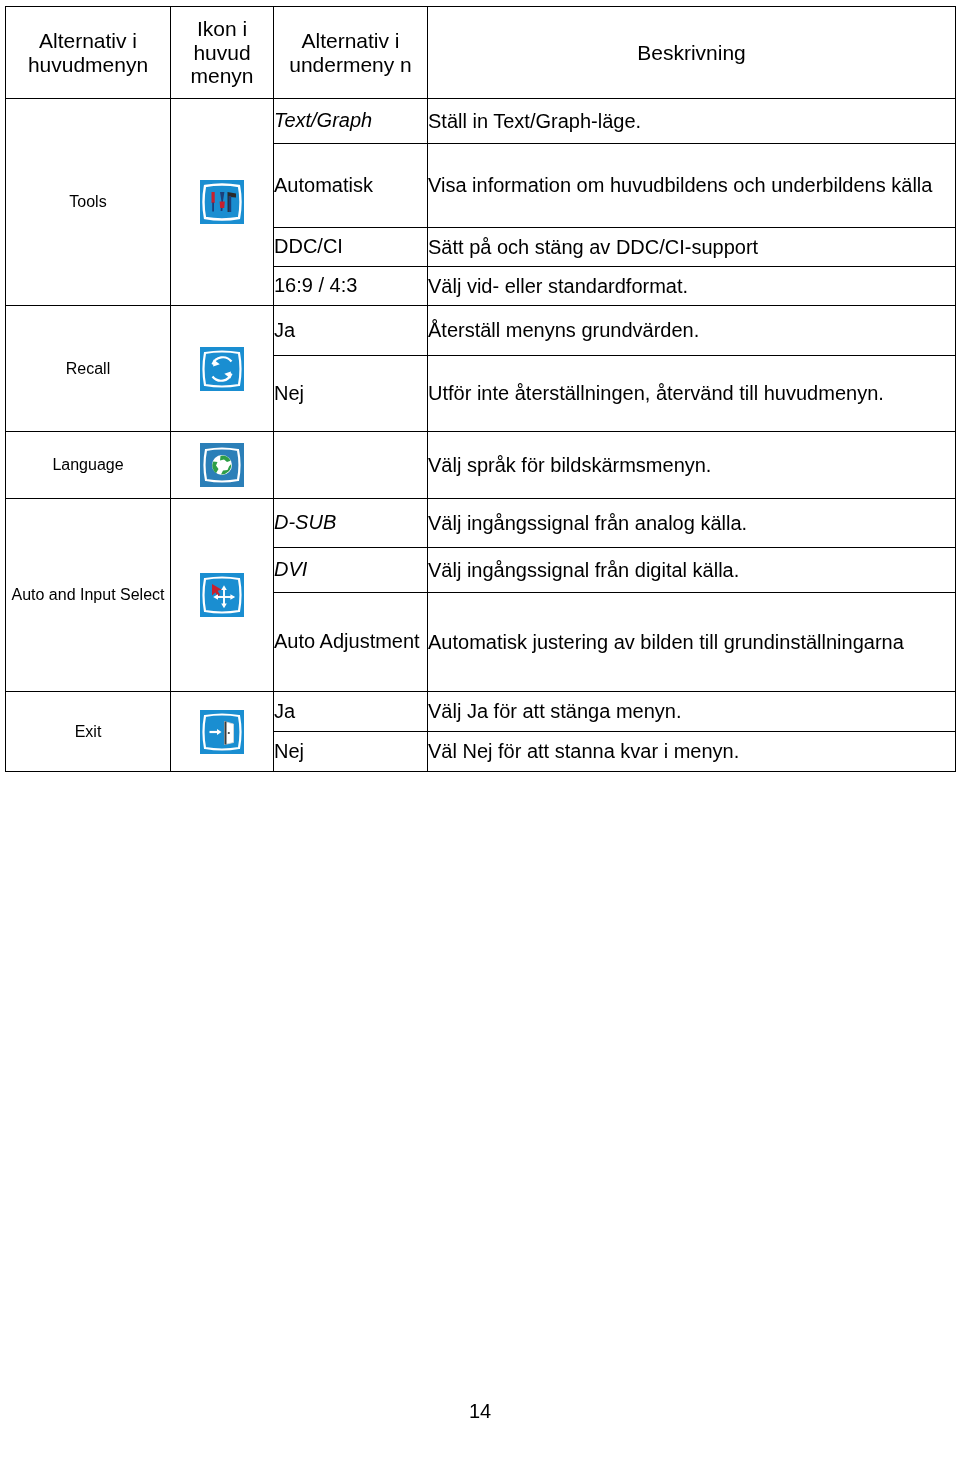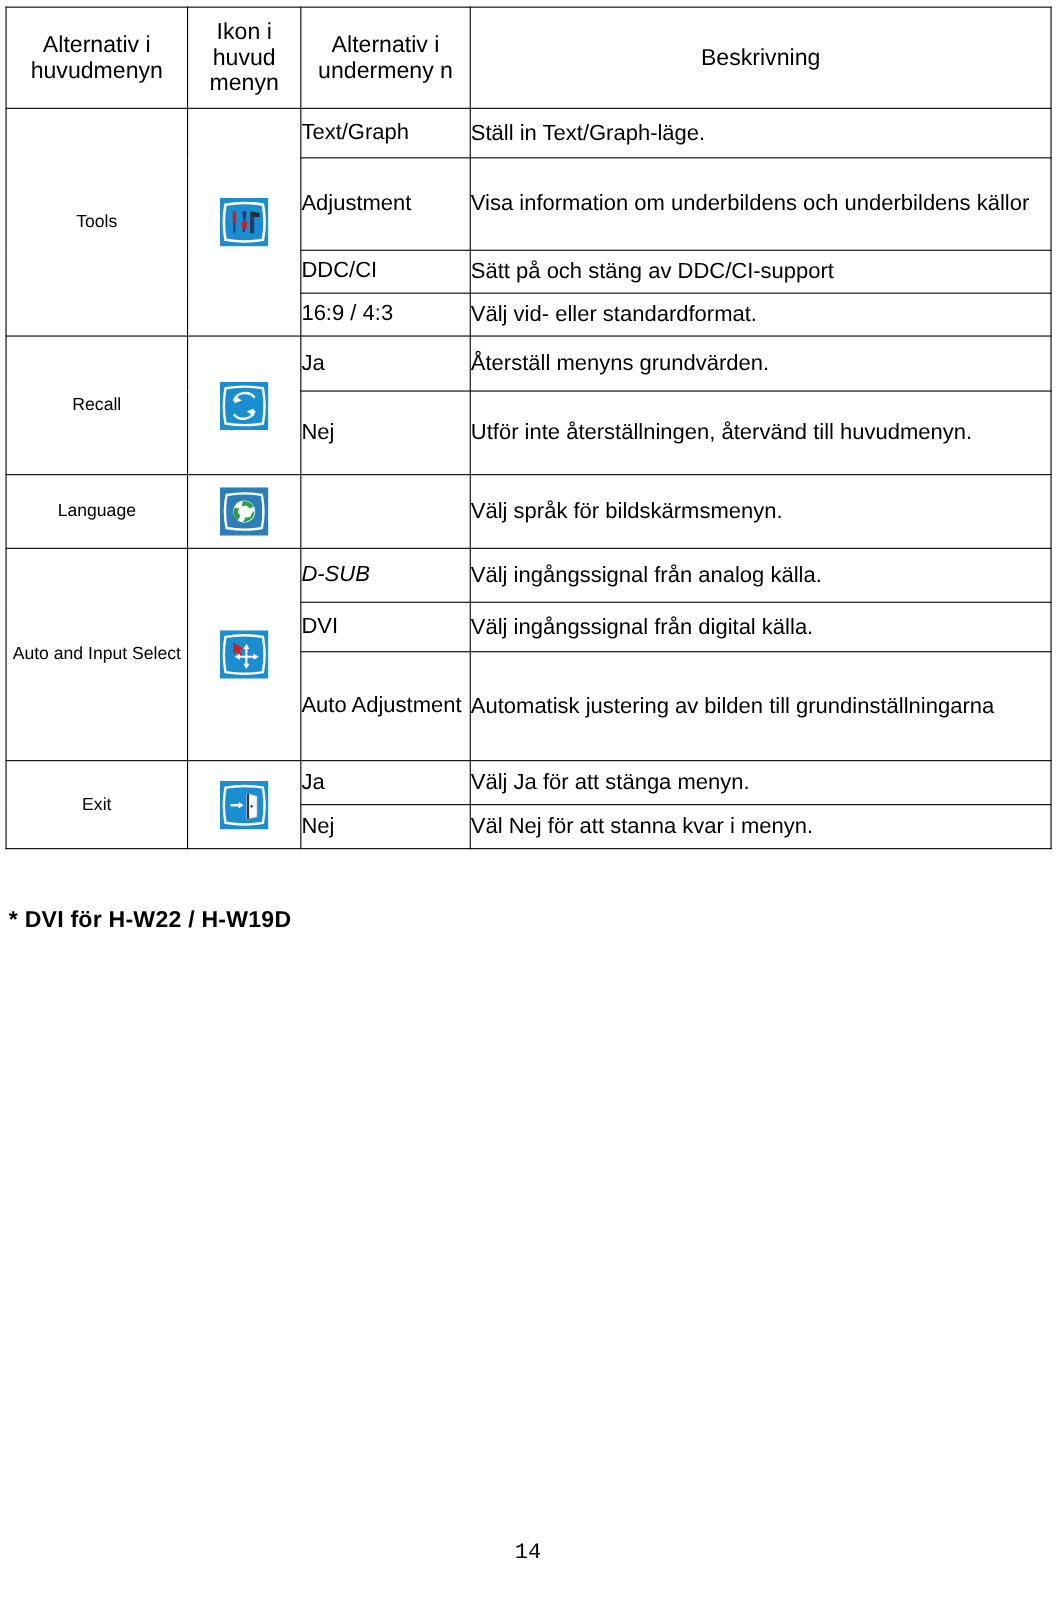--- a/index.html
+++ b/index.html
@@ -74,21 +74,21 @@
   }
   .desc-cell {
     text-align: justify;
     text-align-last: left;
     font-size: 20px;
     line-height: 1.22;
     padding: 4px 8px 4px 8px;
   }
   .desc-cell.nojust { text-align: left; margin-left: 16px; }
 
-  .row-h-48  { height: 44px; }
+  .row-h-48  { height: 44px; font-style: italic; }
   .row-h-86  { height: 83px; }
   .row-h-40  { height: 38px; }
   .row-h-51  { height: 49px; }
   .row-h-77  { height: 75px; }
   .row-h-68  { height: 66px; }
   .row-h-50  { height: 48px; font-style: italic; }
   .row-h-100 { height: 98px; }
   .row-h-41  { height: 39px; }
 
   
@@ -113,21 +113,20 @@
   }
 
   
   .page-number {
     position: absolute;
     left: 0;
     top: 1400px;
     width: 960px;
     text-align: center;
     font-size: 20px;
-    font-family: Liberation Mono, monospace;
   }
 </style>
 </head>
 <body>
 
 <div class="page">
 
   <table class="osd">
     <colgroup>
       <col class="c-main">
@@ -160,22 +159,22 @@
 
             <path d="M27.5 12 L36 13.6 L36 17.6 L29.8 17 L29.8 32 L27.6 32 Z" fill="#2a2a2a"></path>
             <rect x="28.6" y="16" width="2.6" height="16" fill="#1c3f7a"></rect>
           </svg>
         </span>
       </td>
       <td class="sub-cell row-h-48">Text/Graph</td>
       <td class="desc-cell nojust">Ställ in Text/Graph-läge.</td>
     </tr>
     <tr>
-      <td class="sub-cell row-h-86">Adjustment</td>
-      <td class="desc-cell">Visa information om underbildens och underbildens källor</td>
+      <td class="sub-cell row-h-86">Automatisk</td>
+      <td class="desc-cell">Visa information om huvudbildens och underbildens källa</td>
     </tr>
     <tr>
       <td class="sub-cell row-h-40">DDC/CI</td>
       <td class="desc-cell nojust">Sätt på och stäng av DDC/CI-support</td>
     </tr>
     <tr>
       <td class="sub-cell row-h-40">16:9 / 4:3</td>
       <td class="desc-cell nojust">Välj vid- eller standardformat.</td>
     </tr>
 
@@ -268,17 +267,16 @@
       <td class="sub-cell row-h-41">Ja</td>
       <td class="desc-cell nojust">Välj Ja för att stänga menyn.</td>
     </tr>
     <tr>
       <td class="sub-cell row-h-41">Nej</td>
       <td class="desc-cell nojust">Väl Nej för att stanna kvar i menyn.</td>
     </tr>
   </tbody>
     </table>
 
-  <div class="footnote">* DVI för H-W22 / H-W19D</div>
 
   <div class="page-number">14</div>
 
 </div>
 
 </body></html>

